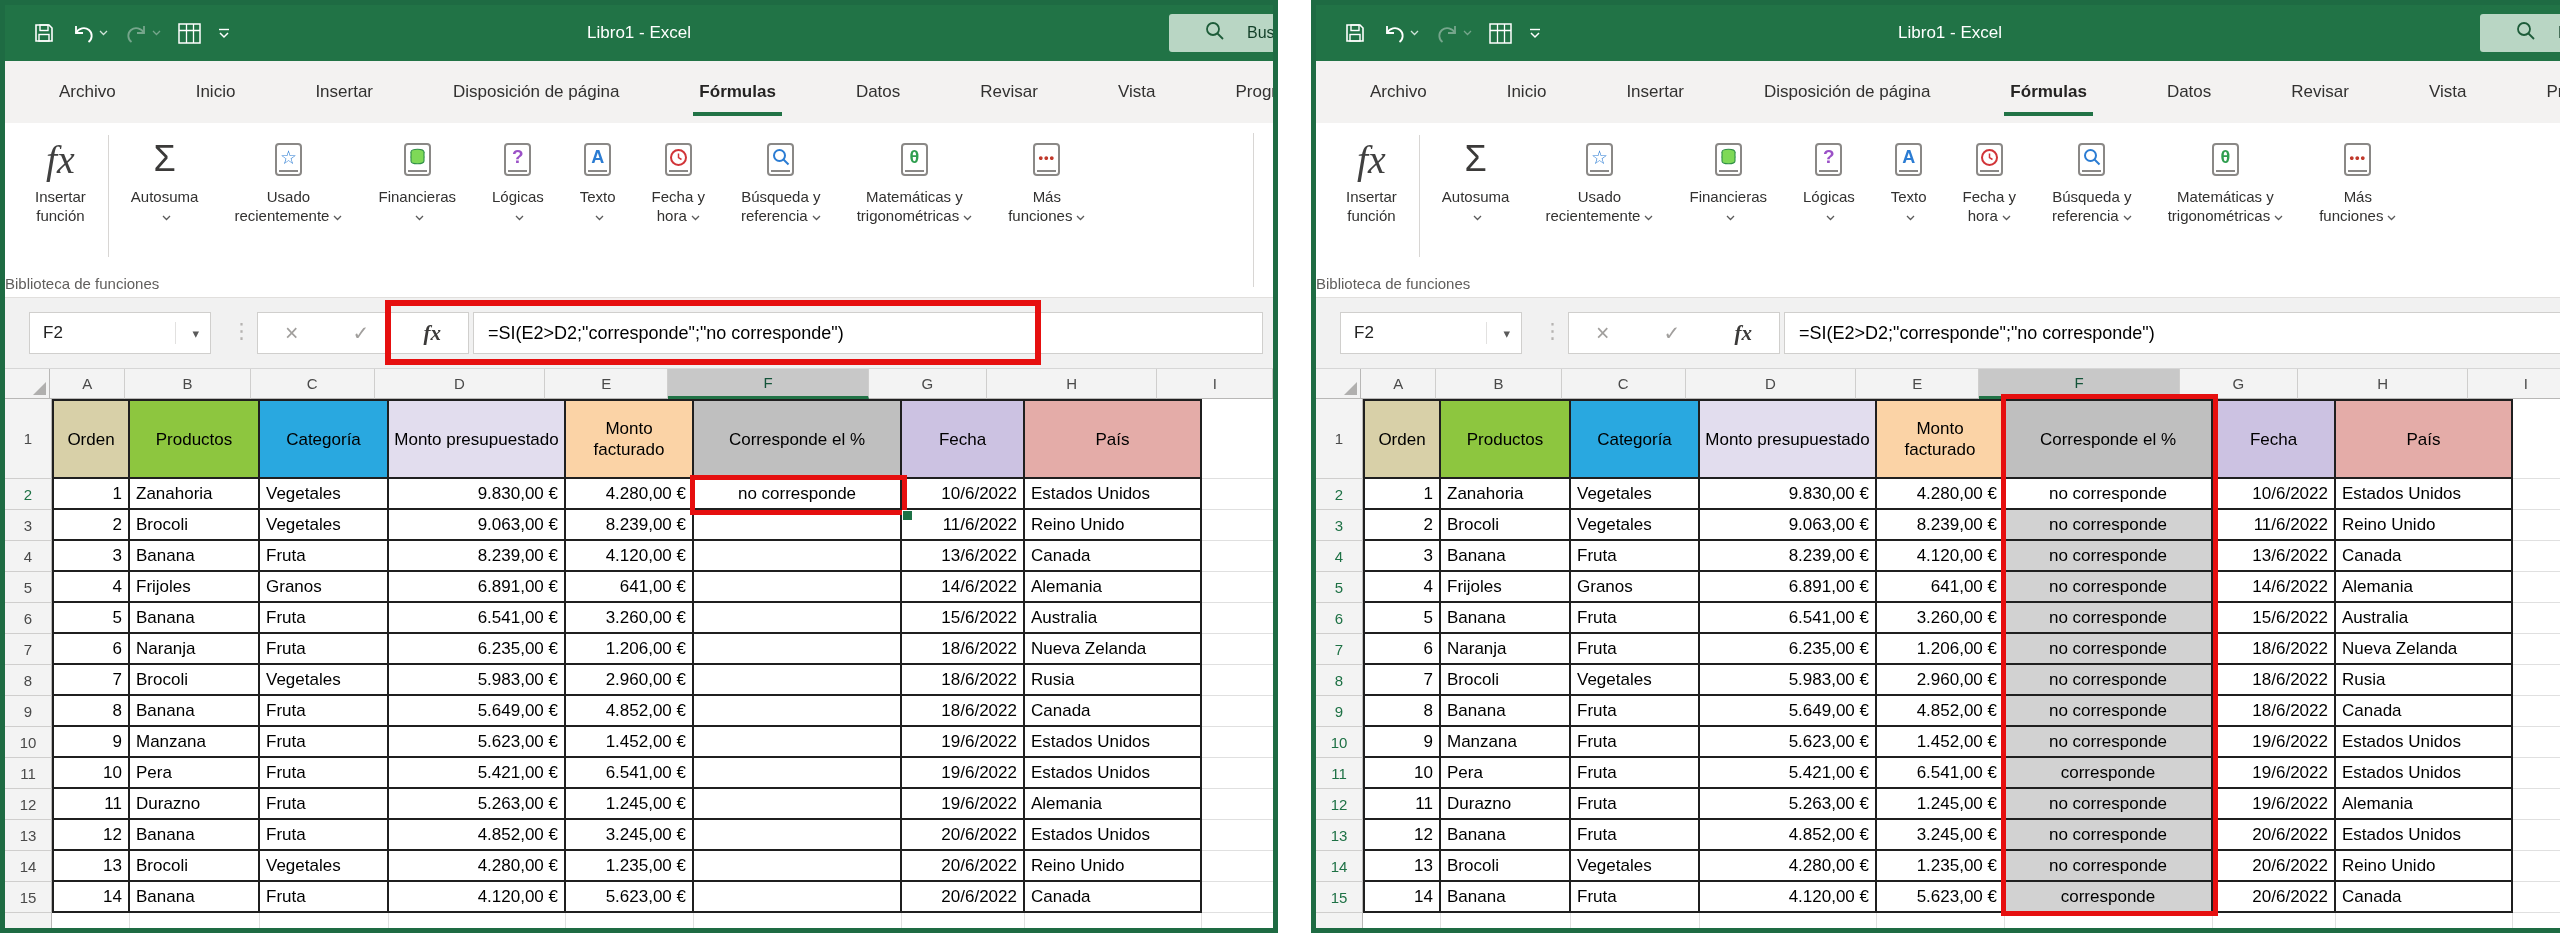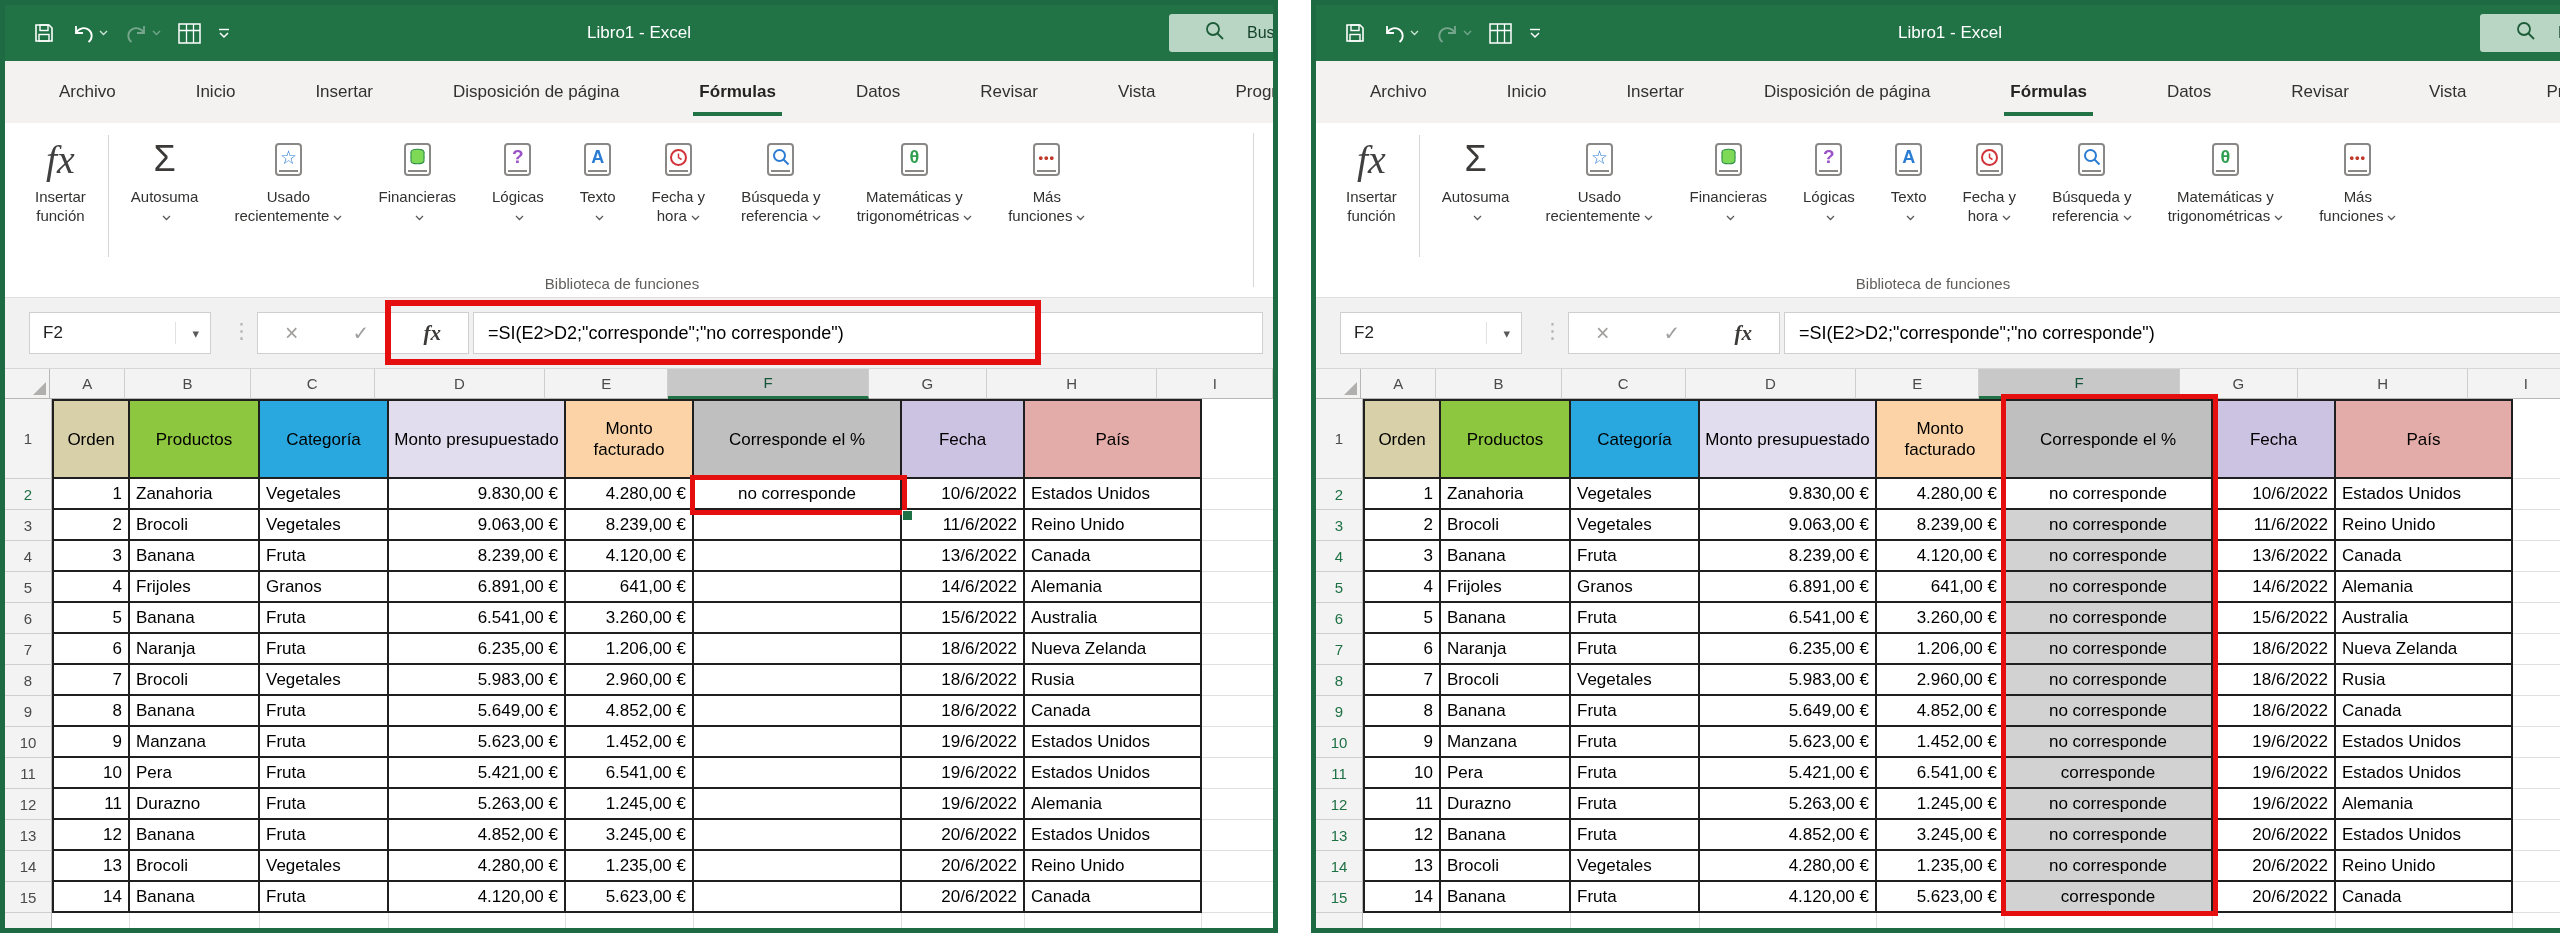--- a/index.html
+++ b/index.html
@@ -27,21 +27,21 @@
 
   
   .ribbon{height:174px;background:#fff;position:relative;border-bottom:1px solid #e1dfdd;}
   .rbuttons{display:flex;align-items:flex-start;padding:8px 0 0 16px;height:132px;box-sizing:border-box;}
   .rbtn{display:flex;flex-direction:column;align-items:center;padding:0 14px;margin-right:8px;text-align:center;cursor:default;}
   .rbtn .ic{height:56px;display:flex;align-items:center;justify-content:center;}
   .rbtn .l1,.rbtn .l2{font-size:15px;color:#323130;line-height:19px;white-space:nowrap;}
   .rbtn .l2 svg{margin-left:4px;}
   .rsep{width:1px;background:#d8d6d4;height:122px;margin:4px 8px 0 0;}
   .rgroupline{position:absolute;top:10px;bottom:10px;left:1248px;width:1px;background:#d8d6d4;}
-  .rgroup{position:absolute;left:0;width:1234px;bottom:5px;text-align:center;font-size:15px;color:#605e5c;}
+  .rgroup{position:absolute;left:0;width:1234px;bottom:5px;text-align:left;font-size:15px;color:#605e5c;}
   .fx-big{font-family:"Liberation Serif",serif;font-style:italic;font-size:40px;color:#404040;}
   .sigma{font-size:36px;color:#3b3a39;}
   .book{width:27px;height:33px;border:2px solid #8a8886;border-radius:4px;display:flex;align-items:center;
         justify-content:center;position:relative;background:#fff;box-sizing:border-box;padding-bottom:4px;}
   .book::after{content:"";position:absolute;left:2px;right:2px;bottom:2px;height:2px;background:#8a8886;}
   .g-blue{color:#2b7cd3;font-size:18px;font-weight:bold;}
   .g-star{color:#2b7cd3;font-size:19px;font-weight:normal;}
   .g-purple{color:#9b51c7;font-size:19px;font-weight:bold;}
   .g-green{color:#2f9e4f;font-size:18px;font-weight:bold;}
   .g-red{color:#c0392b;font-size:13px;font-weight:bold;letter-spacing:1px;}

